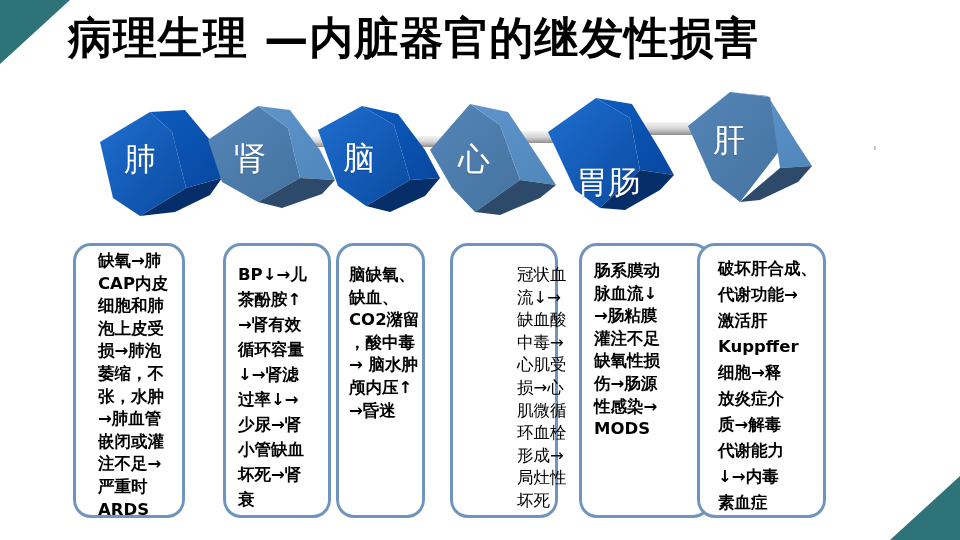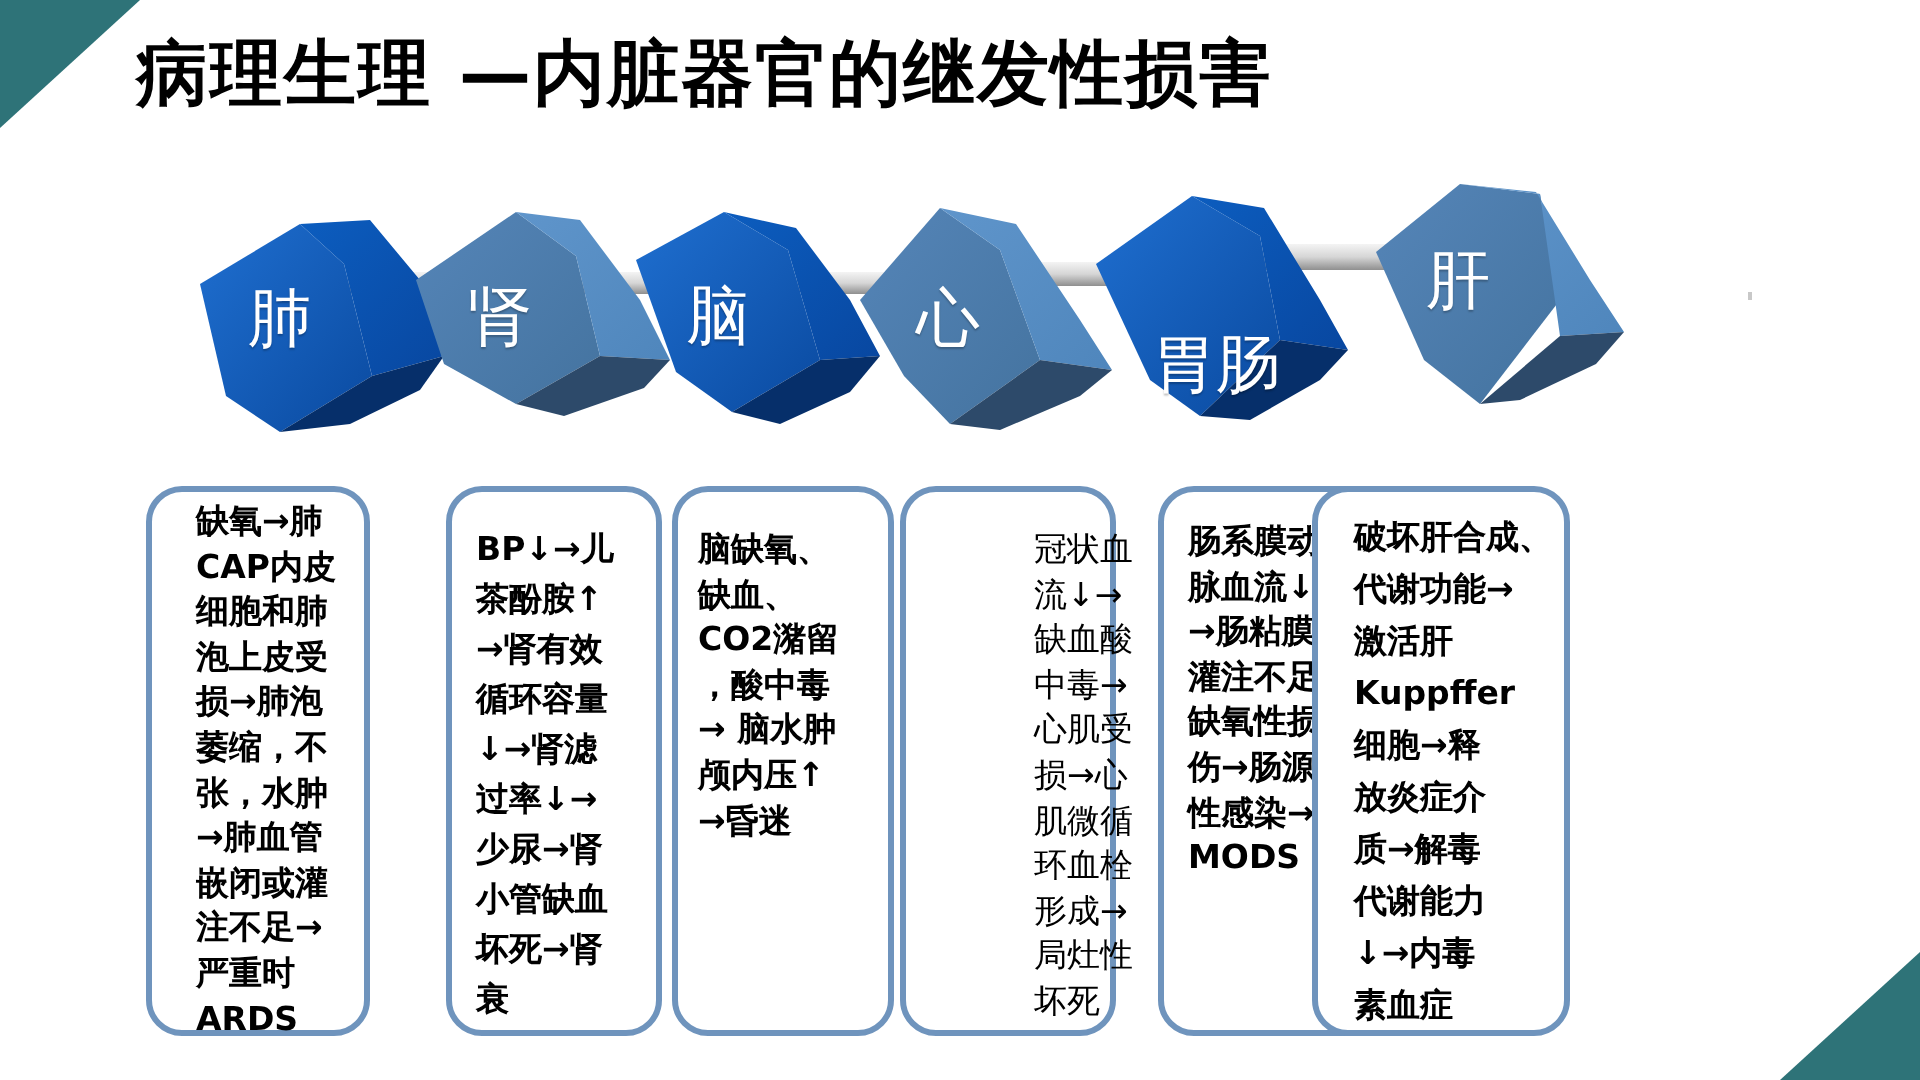--- a/index.html
+++ b/index.html
@@ -1,18 +1,18 @@
 <!DOCTYPE html>
 <html><head>
 <meta charset="utf-8">
 <style>
   html, body { margin:0; padding:0; }
   body { width:960px; height:540px; position:relative; overflow:hidden; background:#ffffff; font-family:"DejaVu Sans","Liberation Sans",sans-serif; }
   .corner { position:absolute; }
-  .title { position:absolute; left:68px; top:14px; font-size:36px; font-weight:bold; color:#000; letter-spacing:1px; white-space:nowrap; line-height:48px; }
+  .title { position:absolute; left:68px; top:14px; font-size:44px; font-weight:bold; color:#000; letter-spacing:1px; white-space:nowrap; line-height:48px; }
   svg.chain { position:absolute; left:0; top:0; }
   .cube-label { position:absolute; color:#fff; font-size:32px; line-height:36px; white-space:nowrap; text-shadow:0 1px 1px rgba(0,0,0,0.25); }
   .box { position:absolute; top:243px; height:275px; border:3px solid #6f94bd; border-radius:18px; box-sizing:border-box; background:#fff; }
   .box-text { position:absolute; left:0; right:0; font-size:16.5px; font-weight:bold; color:#000; line-height:22.6px; white-space:pre; }
   .dot { position:absolute; left:874px; top:146px; width:2px; height:4px; background:#c8c8c8; }
 </style>
 </head>
 <body>
 
 <svg class="corner" style="left:0;top:0" width="70" height="64">
@@ -120,21 +120,21 @@
 茶酚胺↑
 →肾有效
 循环容量
 ↓→肾滤
 过率↓→
 少尿→肾
 小管缺血
 坏死→肾
 衰</div>
 </div>
-<div class="box" style="left:336px;width:111px;">
+<div class="box" style="left:336px;width:89px;">
   <div class="box-text" style="left:10px;top:18px;">脑缺氧、
 缺血、
 CO2潴留
 ，酸中毒
 → 脑水肿
 颅内压↑
 →昏迷</div>
 </div>
 <div class="box" style="left:450px;width:108px;">
   <div class="box-text" style="left:17px;top:18px;font-weight:normal;margin-left:47px;">冠状血
@@ -152,21 +152,21 @@
 <div class="box" style="left:579px;width:132px;">
   <div class="box-text" style="left:12px;top:14px;">肠系膜动
 脉血流↓
 →肠粘膜
 灌注不足
 缺氧性损
 伤→肠源
 性感染→
 MODS</div>
 </div>
-<div class="box" style="left:656px;width:129px;">
+<div class="box" style="left:697px;width:129px;">
   <div class="box-text" style="left:18px;top:10px;line-height:26px;">破坏肝合成、
 代谢功能→
 激活肝
 Kuppffer
 细胞→释
 放炎症介
 质→解毒
 代谢能力
 ↓→内毒
 素血症</div>

